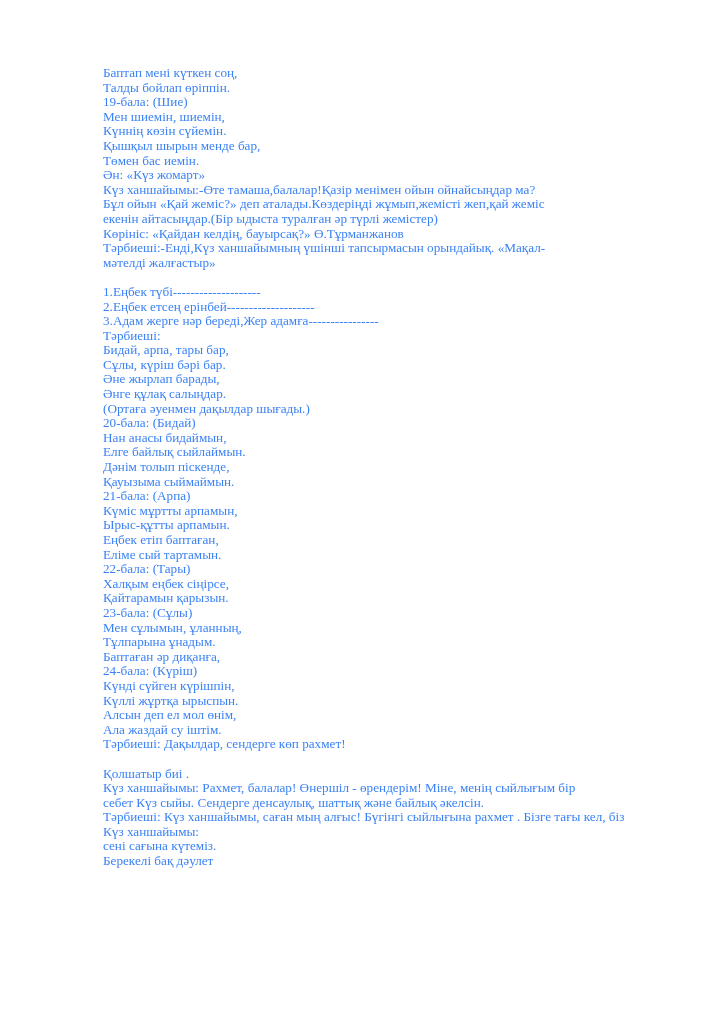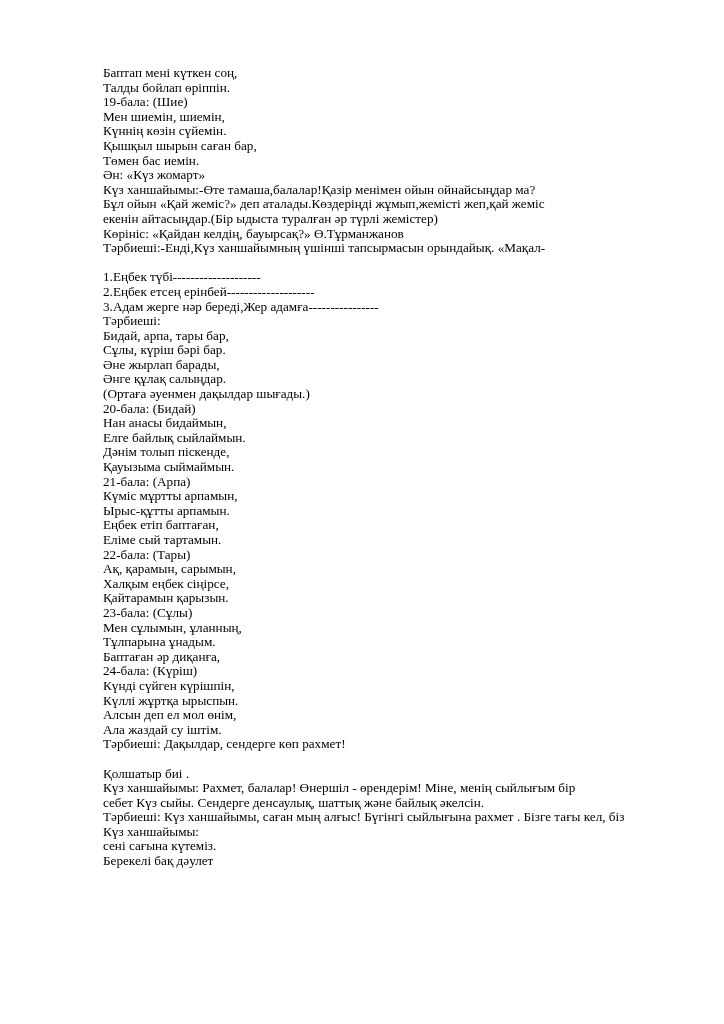--- a/index.html
+++ b/index.html
@@ -29,34 +29,35 @@
     height: 14.6px;
   }
   .bold {
     font-weight: normal;
   }
 </style>
 </head>
 <body>
 
 <div class="page">
-  <div class="doc-text" style="color: #000000;">
+  <div class="doc-text" style="color: #3b82f6;">
       <div class="doc-line"><span>Баптап мені күткен соң,</span></div>
       <div class="doc-line"><span>Талды бойлап өріппін.</span></div>
       <div class="doc-line"><span>19-бала: (Шие)</span></div>
       <div class="doc-line"><span>Мен шиемін, шиемін,</span></div>
       <div class="doc-line"><span>Күннің көзін сүйемін.</span></div>
-      <div class="doc-line"><span>Қышқыл шырын саған бар,</span></div>
+      <div class="doc-line"><span>Қышқыл шырын менде бар,</span></div>
       <div class="doc-line"><span>Төмен бас иемін.</span></div>
       <div class="doc-line"><span>Ән: «</span><span class="bold">Күз</span><span> жомарт»</span></div>
       <div class="doc-line"><span class="bold">Күз</span><span> ханшайымы:-Өте тамаша,балалар!Қазір менімен ойын ойнайсыңдар ма?</span></div>
       <div class="doc-line"><span>Бұл ойын «Қай жеміс?» деп аталады.Көздеріңді жұмып,жемісті жеп,қай жеміс</span></div>
       <div class="doc-line"><span>екенін айтасыңдар.(Бір ыдыста туралған әр түрлі жемістер)</span></div>
       <div class="doc-line"><span>Көрініс: «Қайдан келдің, бауырсақ?» Ө.Тұрманжанов</span></div>
       <div class="doc-line"><span>Тәрбиеші:-Енді,</span><span class="bold">Күз</span><span> ханшайымның үшінші тапсырмасын орындайық. «Мақал-</span></div>
+      <div class="doc-line"><span>мәтелді жалғастыр»</span></div>
       <div class="doc-line">&nbsp;</div>
       <div class="doc-line"><span>1.Еңбек түбі--------------------</span></div>
       <div class="doc-line"><span>2.Еңбек етсең ерінбей--------------------</span></div>
       <div class="doc-line"><span>3.Адам жерге нәр береді,Жер адамға----------------</span></div>
       <div class="doc-line"><span>Тәрбиеші:</span></div>
       <div class="doc-line"><span>Бидай, арпа, тары бар,</span></div>
       <div class="doc-line"><span>Сұлы, күріш бәрі бар.</span></div>
       <div class="doc-line"><span>Әне жырлап барады,</span></div>
       <div class="doc-line"><span>Әнге құлақ салыңдар.</span></div>
       <div class="doc-line"><span>(Ортаға әуенмен дақылдар шығады.)</span></div>
@@ -64,21 +65,20 @@
       <div class="doc-line"><span>Нан анасы бидаймын,</span></div>
       <div class="doc-line"><span>Елге байлық сыйлаймын.</span></div>
       <div class="doc-line"><span>Дәнім толып піскенде,</span></div>
       <div class="doc-line"><span>Қауызыма сыймаймын.</span></div>
       <div class="doc-line"><span>21-бала: (Арпа)</span></div>
       <div class="doc-line"><span>Күміс мұртты арпамын,</span></div>
       <div class="doc-line"><span>Ырыс-құтты арпамын.</span></div>
       <div class="doc-line"><span>Еңбек етіп баптаған,</span></div>
       <div class="doc-line"><span>Еліме сый тартамын.</span></div>
       <div class="doc-line"><span>22-бала: (Тары)</span></div>
-      <div class="doc-line"><span>Ақ, қарамын, сарымын,</span></div>
       <div class="doc-line"><span>Халқым еңбек сіңірсе,</span></div>
       <div class="doc-line"><span>Қайтарамын қарызын.</span></div>
       <div class="doc-line"><span>23-бала: (Сұлы)</span></div>
       <div class="doc-line"><span>Мен сұлымын, ұланның,</span></div>
       <div class="doc-line"><span>Тұлпарына ұнадым.</span></div>
       <div class="doc-line"><span>Баптаған әр диқанға,</span></div>
       <div class="doc-line"><span>24-бала: (Күріш)</span></div>
       <div class="doc-line"><span>Күнді сүйген күрішпін,</span></div>
       <div class="doc-line"><span>Күллі жұртқа ырыспын.</span></div>
       <div class="doc-line"><span>Алсын деп ел мол өнім,</span></div>

